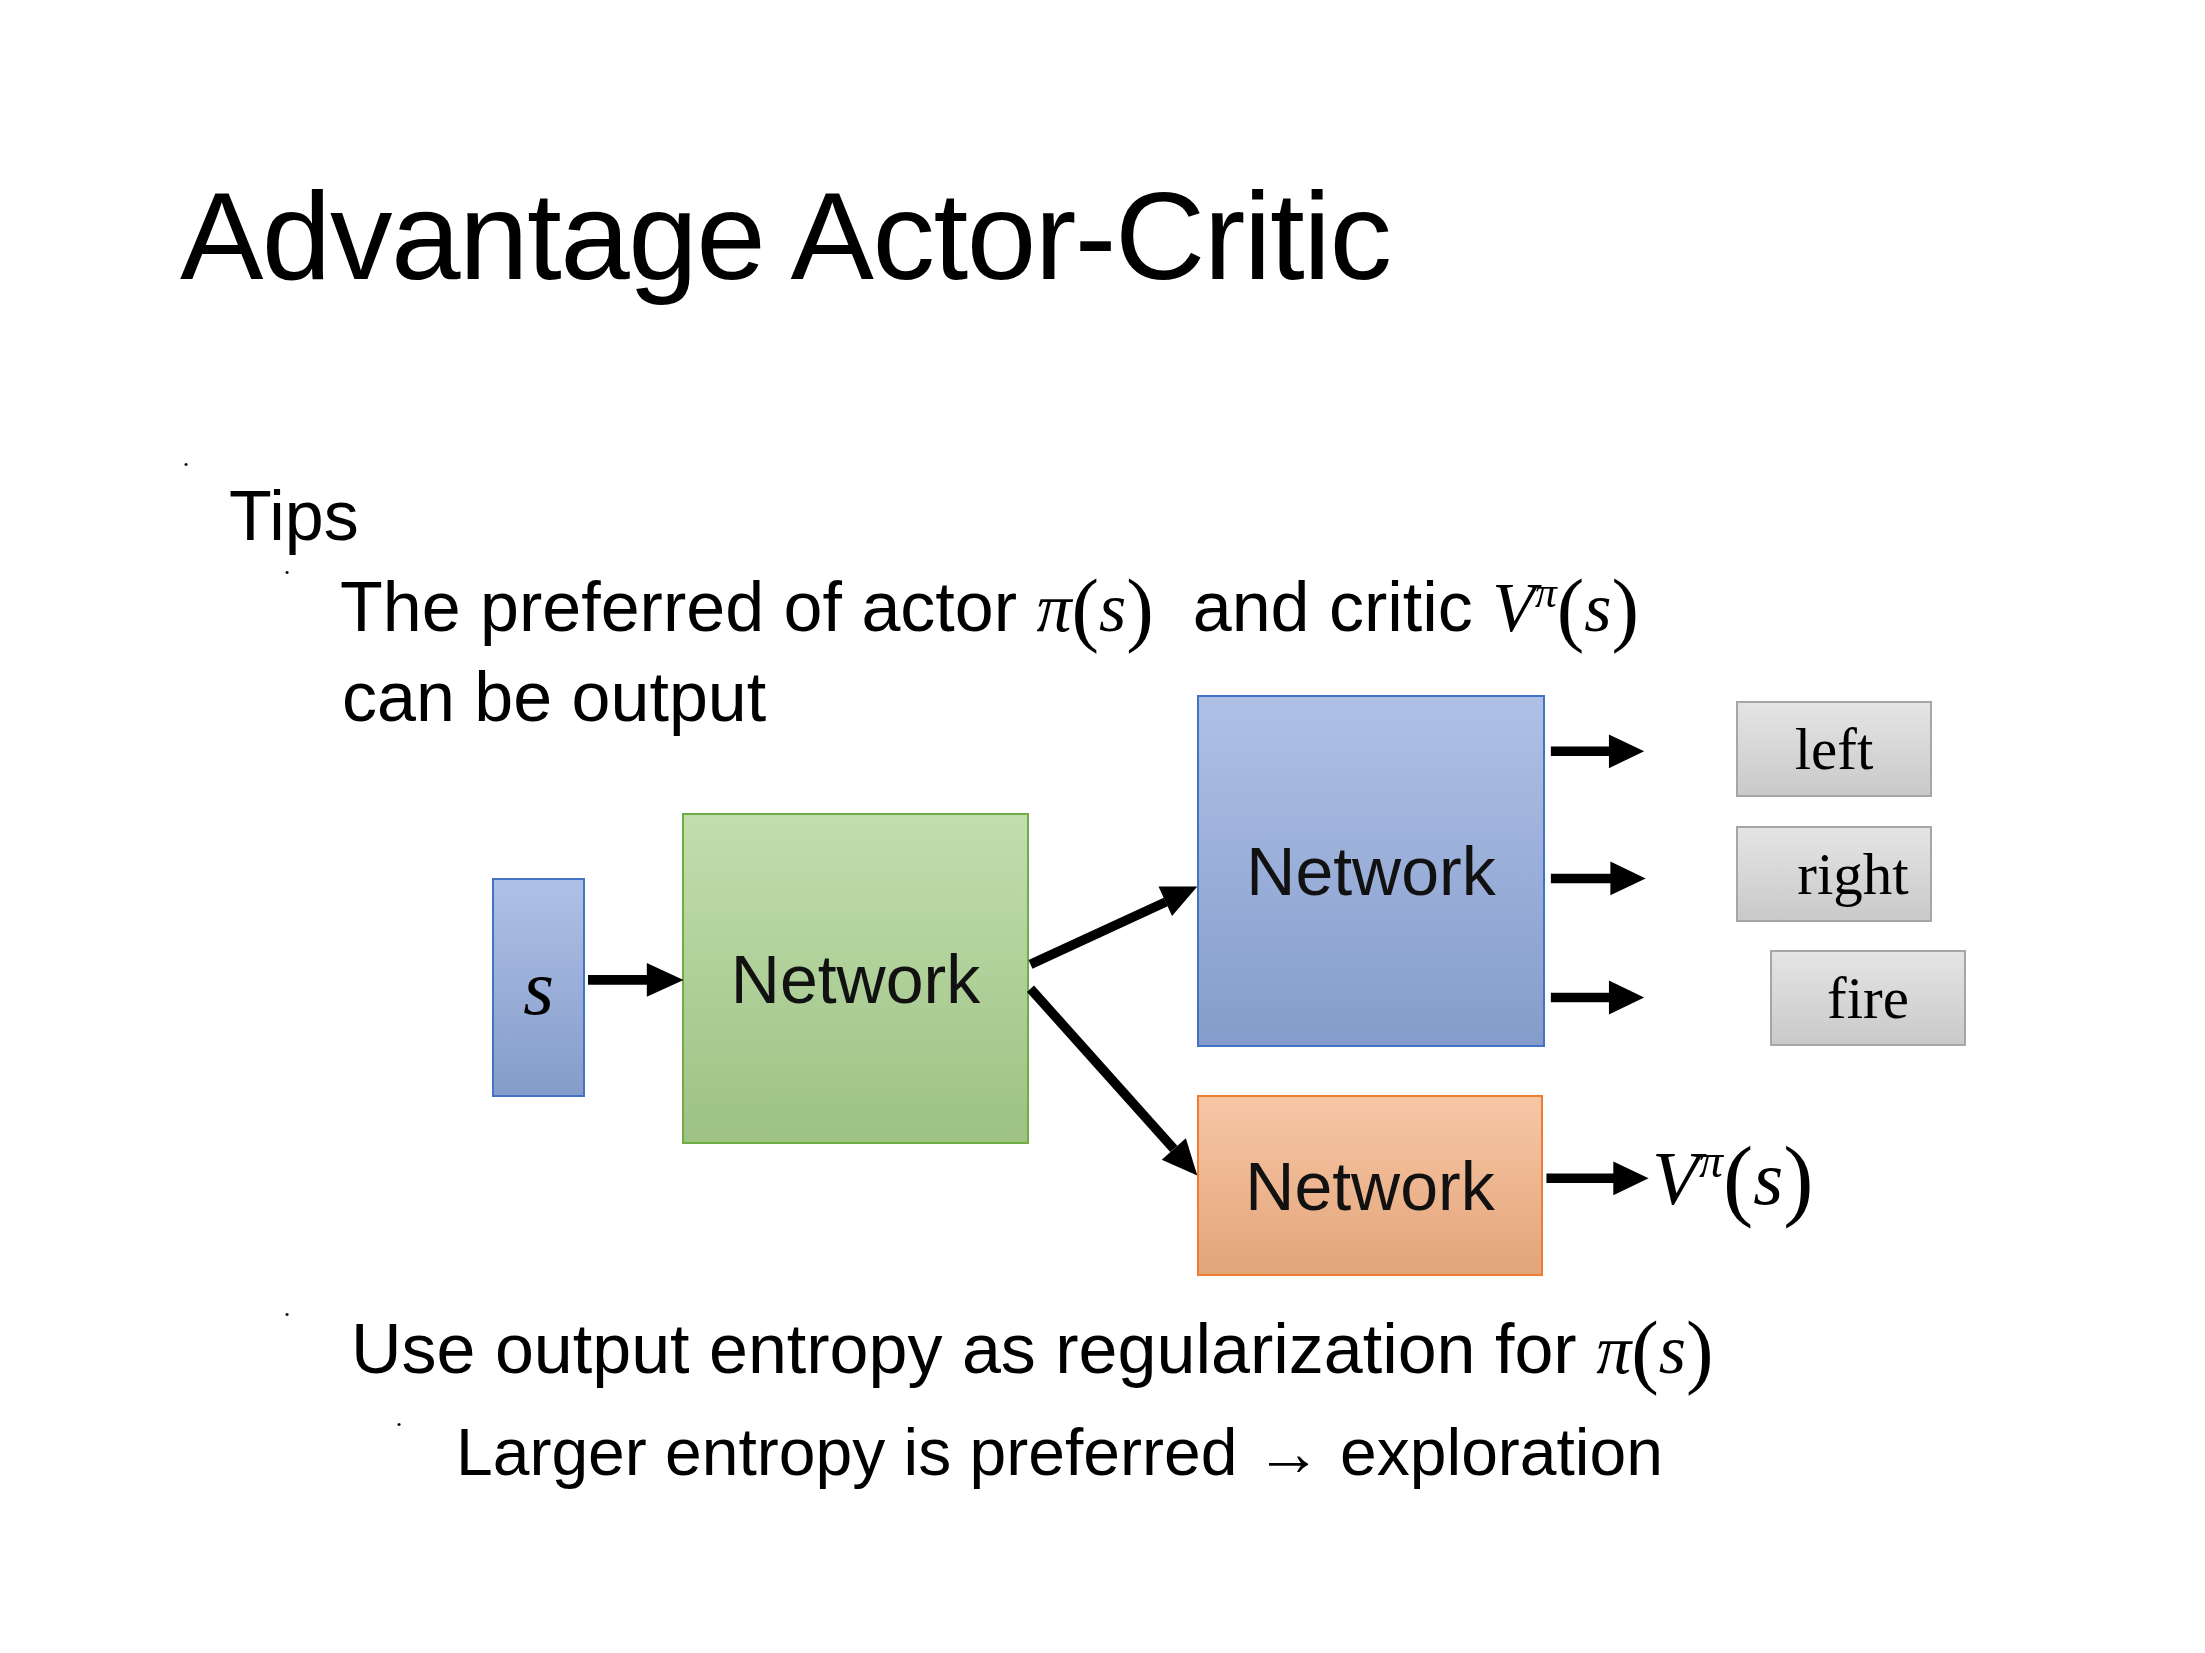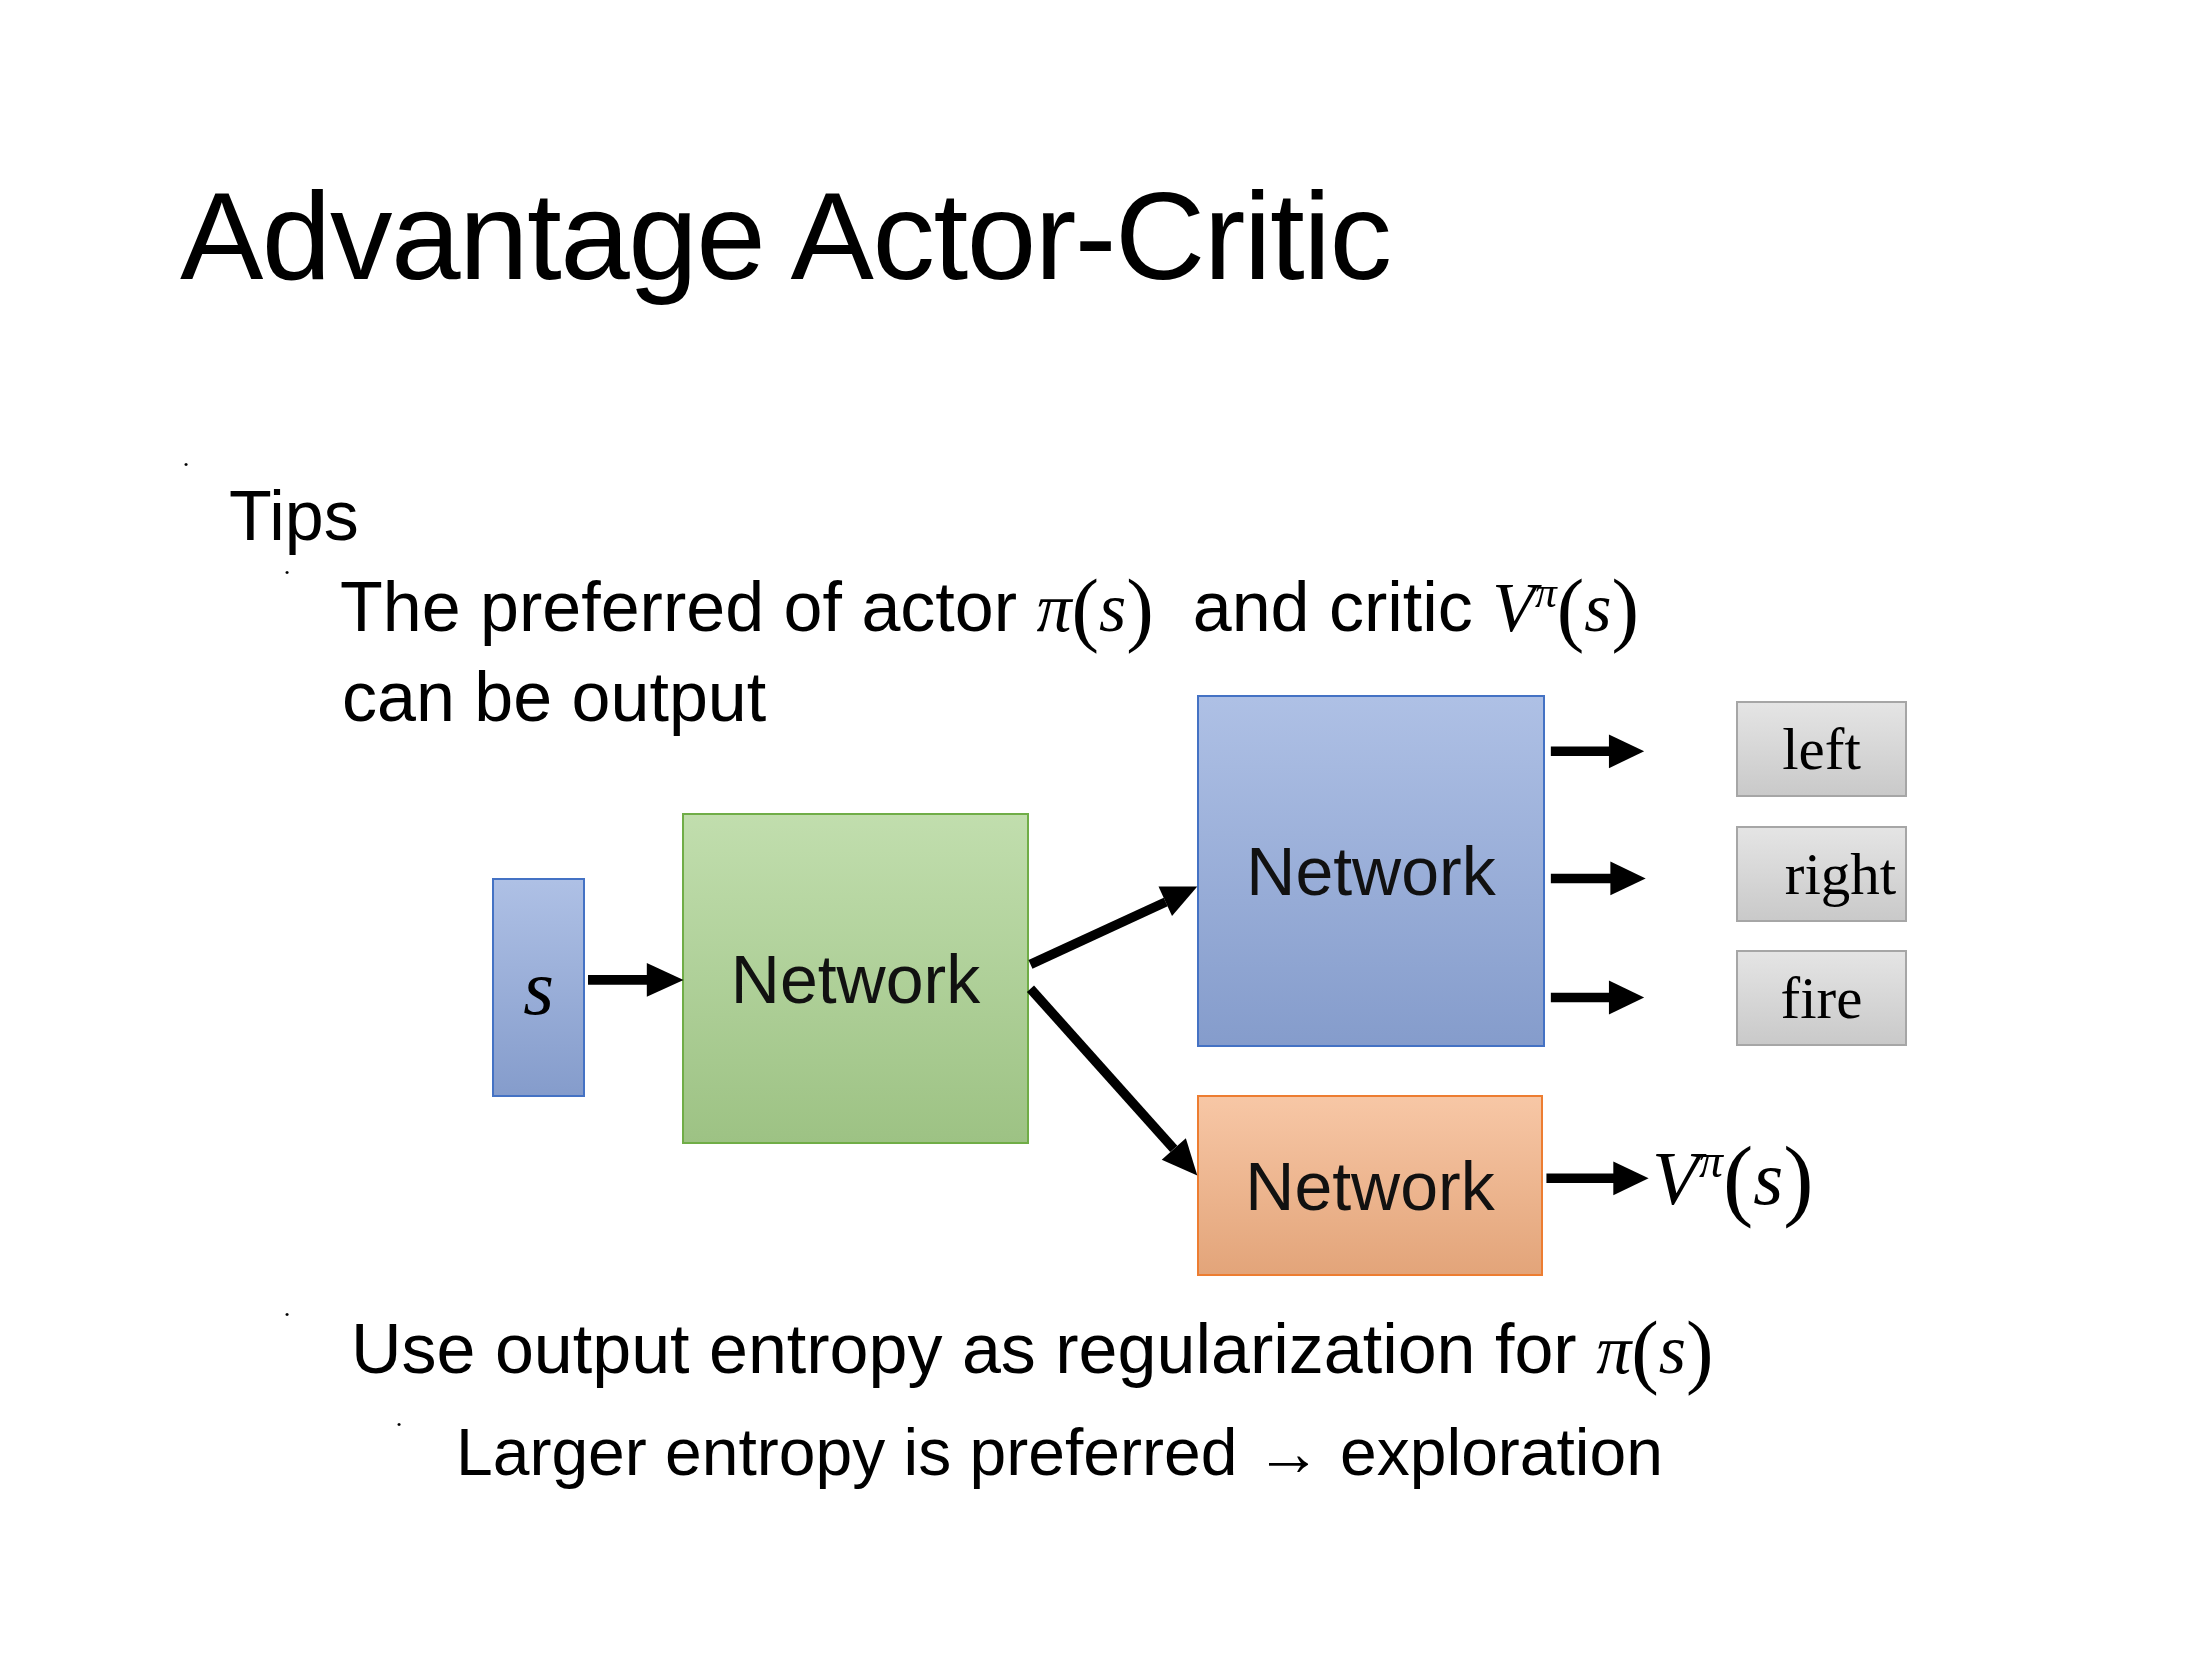--- a/index.html
+++ b/index.html
@@ -51,29 +51,29 @@
     background-color:var(--box-blue-fill);
     border:2.9px solid var(--box-blue-border);
   }
   .box-critic{
     left:1197px;top:1095px;width:346px;height:181px;
     background-color:var(--box-orange-fill);
     border:2.9px solid var(--box-orange-border);
   }
   .net-label{font-size:68px;color:#111;}
   .gray-box{
-    width:171px;height:96px;left:1736px;
+    width:196px;height:96px;left:1736px;
     background-color:var(--box-gray-fill);
     background-image:linear-gradient(rgba(255,255,255,.35),rgba(0,0,0,.06));
     border:2.2px solid var(--box-gray-border);
     font-family:"Liberation Serif",serif;font-size:59px;
   }
   .gb-left{top:701px;}
   .gb-right{top:826px;padding-left:38px;}
-  .gb-fire{top:950px;}
+  .gb-fire{top:950px;margin-left:34px;}
   .vout{left:1652px;top:1134px;font-size:77px;}
   svg.arrows{position:absolute;left:0;top:0;pointer-events:none;}
   svg.arrows line{stroke:var(--arrow-color);stroke-width:13px;}
   svg.arrows polygon{fill:var(--arrow-color);}
 </style>
 </head>
 <body>
 
 <div class="abs title">Advantage Actor-Critic</div>
 

